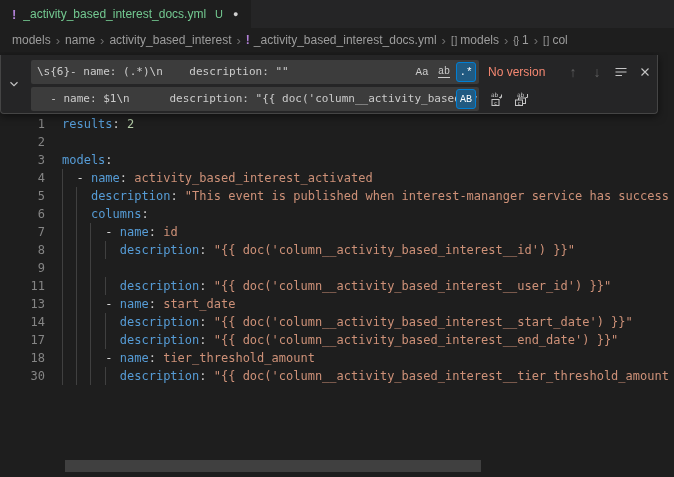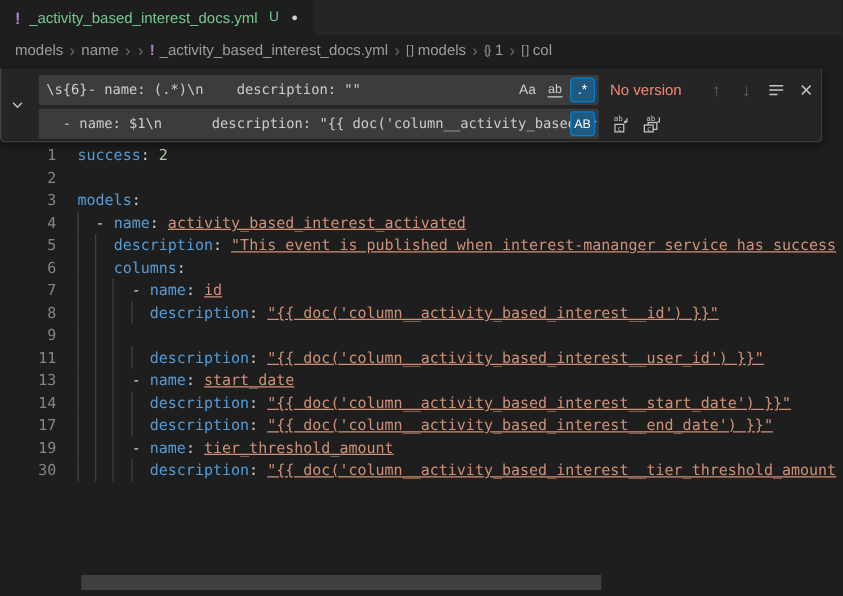--- a/index.html
+++ b/index.html
@@ -28,21 +28,21 @@
   .editor { position:relative; height:425px; background:#1e1e1e; overflow:hidden; }
   .code { margin-top:63px; }
   .cl { position:relative; height:18px; line-height:18px;
     font-family:"DejaVu Sans Mono", monospace; font-size:12px; }
   .ln { position:absolute; left:0; top:0; width:45px; text-align:right;
     color:#858585; }
   .lc { display:block; padding-left:62px; white-space:pre; color:#d4d4d4;
     overflow:hidden; }
   .guide { position:absolute; top:0; bottom:0; width:1px; background:#404040; }
   .tk-k { color:#569cd6; } .tk-p { color:#cccccc; }
-  .tk-s { color:#ce9178;text-decoration:underline; } .tk-n { color:#b5cea8; } .tk-w { color:#d4d4d4; }
+  .tk-s { color:#ce9178; } .tk-n { color:#b5cea8; } .tk-w { color:#d4d4d4; }
 
   .hscroll { position:absolute; left:65px; bottom:5px; width:416px; height:12px;
     background:rgba(121,121,121,0.38); z-index:15; }
 
   
   .findw { position:absolute; top:3px; left:0; width:658px; height:59px;
     background:#252526; border:1px solid #454545; border-top:none;
     border-radius:0 0 4px 4px; box-shadow:0 2px 8px rgba(0,0,0,0.55); z-index:30; }
   .fw-toggle { position:absolute; left:0; top:0; bottom:0; width:26px;
     display:flex; align-items:center; justify-content:center; cursor:pointer; }
@@ -51,21 +51,21 @@
   .fw-row.repl { top:32px; }
   .fw-input { position:relative; width:448px; height:24px; background:#3c3c3c;
     border-radius:2px; overflow:hidden; }
   .fw-text { position:absolute; left:6px; top:0; right:2px; line-height:24px;
     white-space:pre; overflow:hidden; color:#cccccc;
     font-family:"DejaVu Sans Mono", monospace; font-size:11px; }
   .fw-opts { position:absolute; right:3px; top:2px; display:flex; gap:2px;
     background:#3c3c3c; }
   .opt { width:20px; height:20px; border-radius:3px; display:flex;
     align-items:center; justify-content:center; color:#cccccc; font-size:11px;
-    border:1px solid transparent; }
+    border:1px solid transparent;font-family:Liberation Mono, monospace; }
   .opt.active { background:rgba(0,127,212,0.45); border-color:#007fd4; color:#ffffff; }
   .opt .uw { border-bottom:1px solid #cccccc; line-height:10px; }
   .opt.ab { font-size:10px; }
   .fw-results { margin-left:9px; color:#f48771; font-size:12px; width:72px; }
   .fw-btn { width:22px; height:22px; display:flex; align-items:center;
     justify-content:center; color:#c5c5c5; font-size:14px; border-radius:4px;
     margin-left:2px; }
   .fw-btn.disabled { opacity:0.35; }
   .fw-btn svg { display:block; }
 </style>
@@ -83,20 +83,23 @@
 
 <div class="crumbs">
     <span class="bc-item">
       <span>models</span>
     </span>
     <span class="bc-sep">›</span>
     <span class="bc-item">
       <span>name</span>
     </span>
     <span class="bc-sep">›</span>
+    <span class="bc-item">
+      <span>activity_based_interest</span>
+    </span>
     <span class="bc-sep">›</span>
     <span class="bc-item">
       <span class="bc-ico yml">!</span>
       <span>_activity_based_interest_docs.yml</span>
     </span>
     <span class="bc-sep">›</span>
     <span class="bc-item">
       <span class="bc-ico">[ ]</span>
       <span>models</span>
     </span>
@@ -109,21 +112,21 @@
     <span class="bc-item">
       <span class="bc-ico">[ ]</span>
       <span>col</span>
     </span>
   </div>
 
 <div class="editor">
   <div class="code">
       <div class="cl">
         <span class="ln">1</span>
-        <span class="lc"><span class="tk-k">success</span><span class="tk-p">:</span><span class="tk-w"> </span><span class="tk-n">2</span></span>
+        <span class="lc"><span class="tk-k">results</span><span class="tk-p">:</span><span class="tk-w"> </span><span class="tk-n">2</span></span>
       </div>
       <div class="cl">
         <span class="ln">2</span>
         <span class="lc"></span>
       </div>
       <div class="cl">
         <span class="ln">3</span>
         <span class="lc"><span class="tk-k">models</span><span class="tk-p">:</span></span>
       </div>
       <div class="cl">
@@ -190,21 +193,21 @@
       </div>
       <div class="cl">
         <span class="ln">17</span>
         <span class="guide" style="left: 61.5px;"></span>
         <span class="guide" style="left: 75.94px;"></span>
         <span class="guide" style="left: 90.38px;"></span>
         <span class="guide" style="left: 104.82px;"></span>
         <span class="lc"><span class="tk-w">        </span><span class="tk-k">description</span><span class="tk-p">:</span><span class="tk-w"> </span><span class="tk-s">"{{ doc('column__activity_based_interest__end_date') }}"</span></span>
       </div>
       <div class="cl">
-        <span class="ln">19</span>
+        <span class="ln">18</span>
         <span class="guide" style="left: 61.5px;"></span>
         <span class="guide" style="left: 75.94px;"></span>
         <span class="guide" style="left: 90.38px;"></span>
         <span class="lc"><span class="tk-w">      - </span><span class="tk-k">name</span><span class="tk-p">:</span><span class="tk-w"> </span><span class="tk-s">tier_threshold_amount</span></span>
       </div>
       <div class="cl">
         <span class="ln">30</span>
         <span class="guide" style="left: 61.5px;"></span>
         <span class="guide" style="left: 75.94px;"></span>
         <span class="guide" style="left: 90.38px;"></span>

